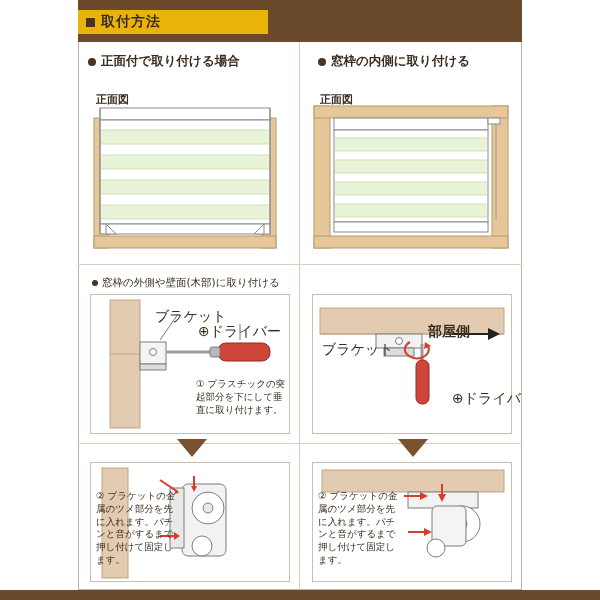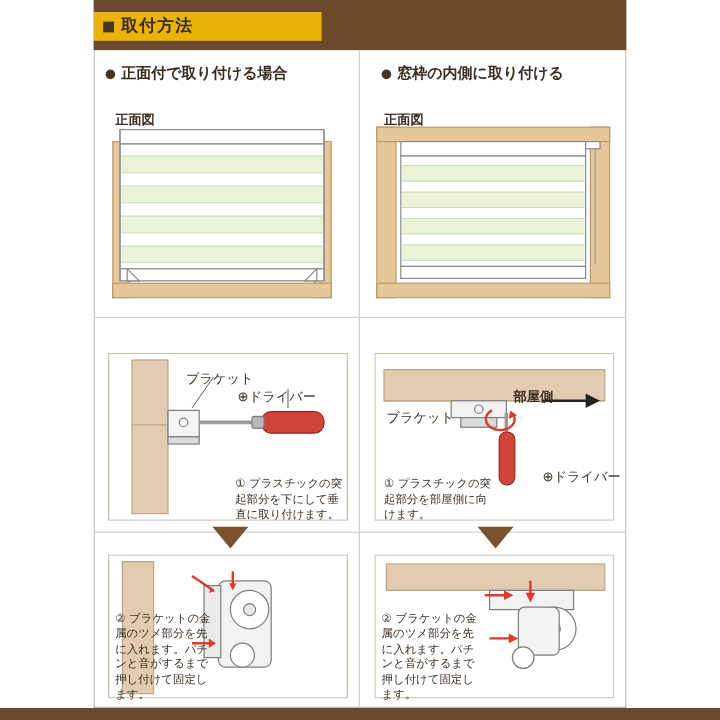--- a/index.html
+++ b/index.html
@@ -61,24 +61,23 @@
 
   .view-label{
     position:absolute;font-size:11px;color:#3a2d20;font-weight:bold;
   }
   .svgwrap{position:absolute;}
 
   
   .step-text{
     position:absolute;font-size:9.5px;line-height:1.35;color:#3a2d20;
     width:95px;
-    margin-top:20px;
   }
   .cap{
-    position:absolute;font-size:11px;color:#3a2d20;text-align:center;
+    position:absolute;font-size:14px;color:#3a2d20;text-align:center;
   }
 
   
   .bottombar{
     position:absolute;left:0;bottom:0;width:600px;height:10px;background:#6b4a2b;
   }
   .sidebar-l{position:absolute;left:0;top:0;width:78px;height:600px;background:#fff;}
   .sidebar-r{position:absolute;right:0;top:0;width:78px;height:600px;background:#fff;}
 </style>
 </head>
@@ -134,20 +133,24 @@
 
       <rect x="14" y="124" width="170" height="10" fill="#ffffff" stroke="#8a8a8a" stroke-width="1"></rect>
 
       <path d="M20 124 L30 134 L20 134 Z" fill="#ffffff" stroke="#8a8a8a" stroke-width="1"></path>
       <path d="M178 124 L168 134 L178 134 Z" fill="#ffffff" stroke="#8a8a8a" stroke-width="1"></path>
       <line x1="14" y1="8" x2="14" y2="134" stroke="#8a8a8a" stroke-width="1"></line>
       <line x1="184" y1="8" x2="184" y2="134" stroke="#8a8a8a" stroke-width="1"></line>
     </svg>
   </div>
 
+  <div class="sub-head" style="left:92px;top:276px;">
+    <span class="sub-bullet"></span>
+    <span>窓枠の外側や壁面(木部)に取り付ける</span>
+  </div>
 
   <div class="svgwrap" style="left:90px;top:294px;">
     <svg width="200" height="140" viewBox="0 0 200 140">
       <rect x="0.5" y="0.5" width="199" height="139" fill="#ffffff" stroke="#c9bfb0"></rect>
 
       <rect x="20" y="6" width="30" height="128" fill="#e2cbb0" stroke="#bda584"></rect>
       <line x1="20" y1="60" x2="50" y2="60" stroke="#bda584"></line>
 
       <rect x="50" y="48" width="26" height="22" fill="#f4f4f4" stroke="#7d7d7d"></rect>
       <rect x="50" y="70" width="26" height="6" fill="#dcdcdc" stroke="#7d7d7d"></rect>
@@ -259,24 +262,20 @@
       <path d="M113 48 L119 52 L112 55 Z" fill="#d73c2c"></path>
 
       <line x1="140" y1="40" x2="178" y2="40" stroke="#222" stroke-width="2"></line>
       <path d="M176 34 L188 40 L176 46 Z" fill="#222"></path>
     </svg>
   </div>
   <div class="cap" style="left:322px;top:341px;">ブラケット</div>
   <div class="cap" style="left:428px;top:323px;font-weight:bold;">部屋側</div>
   <div class="cap" style="left:452px;top:390px;">⊕ドライバー</div>
 
-  <div class="step-text" style="left:320px;top:378px;width:92px;">
-    <span>①</span>
-    <span>プラスチックの突起部分を部屋側に向けます。</span>
-  </div>
 
   <div class="svgwrap" style="left:396px;top:437px;">
     <svg width="34" height="22" viewBox="0 0 34 22">
         <path d="M2 2 L32 2 L17 20 Z" fill="#7a5230"></path>
       </svg>
   </div>
 
   <div class="svgwrap" style="left:312px;top:462px;">
     <svg width="200" height="120" viewBox="0 0 200 120">
       <rect x="0.5" y="0.5" width="199" height="119" fill="#ffffff" stroke="#c9bfb0"></rect>

